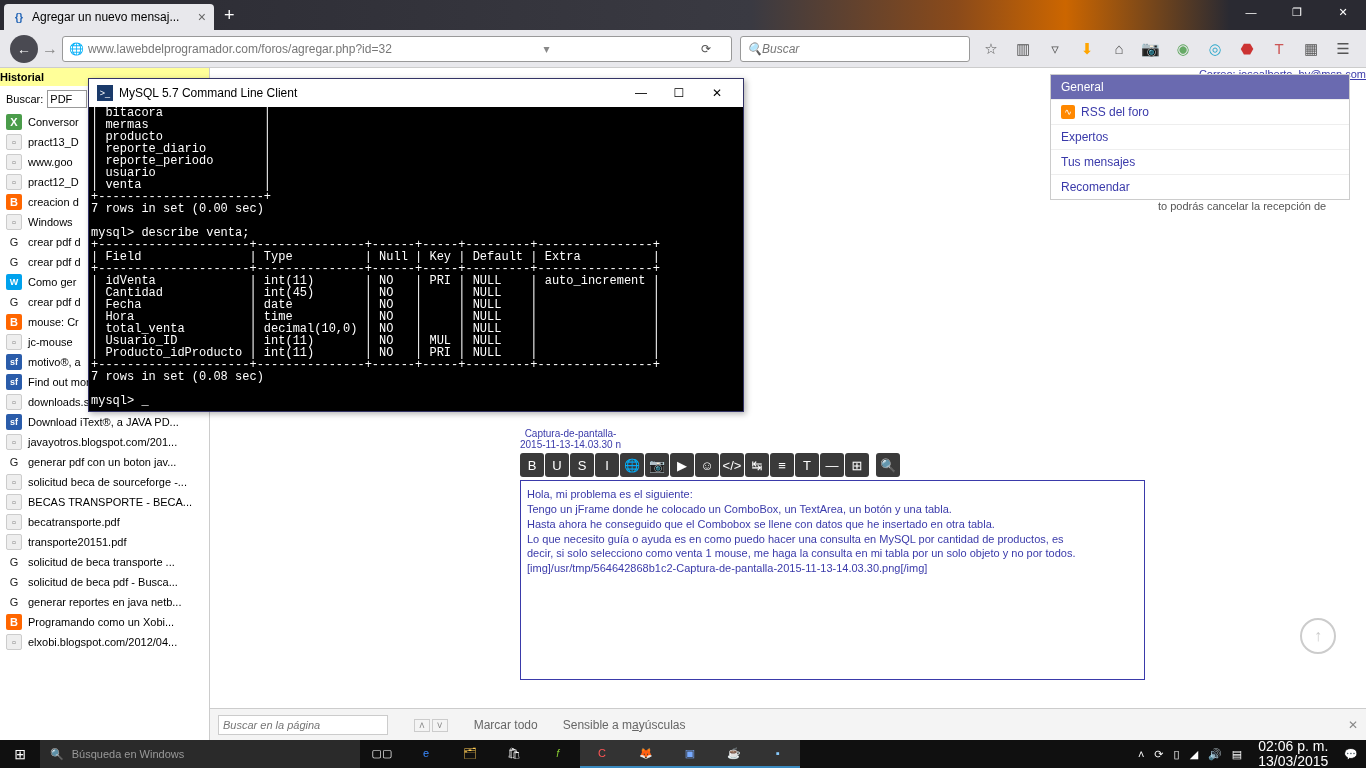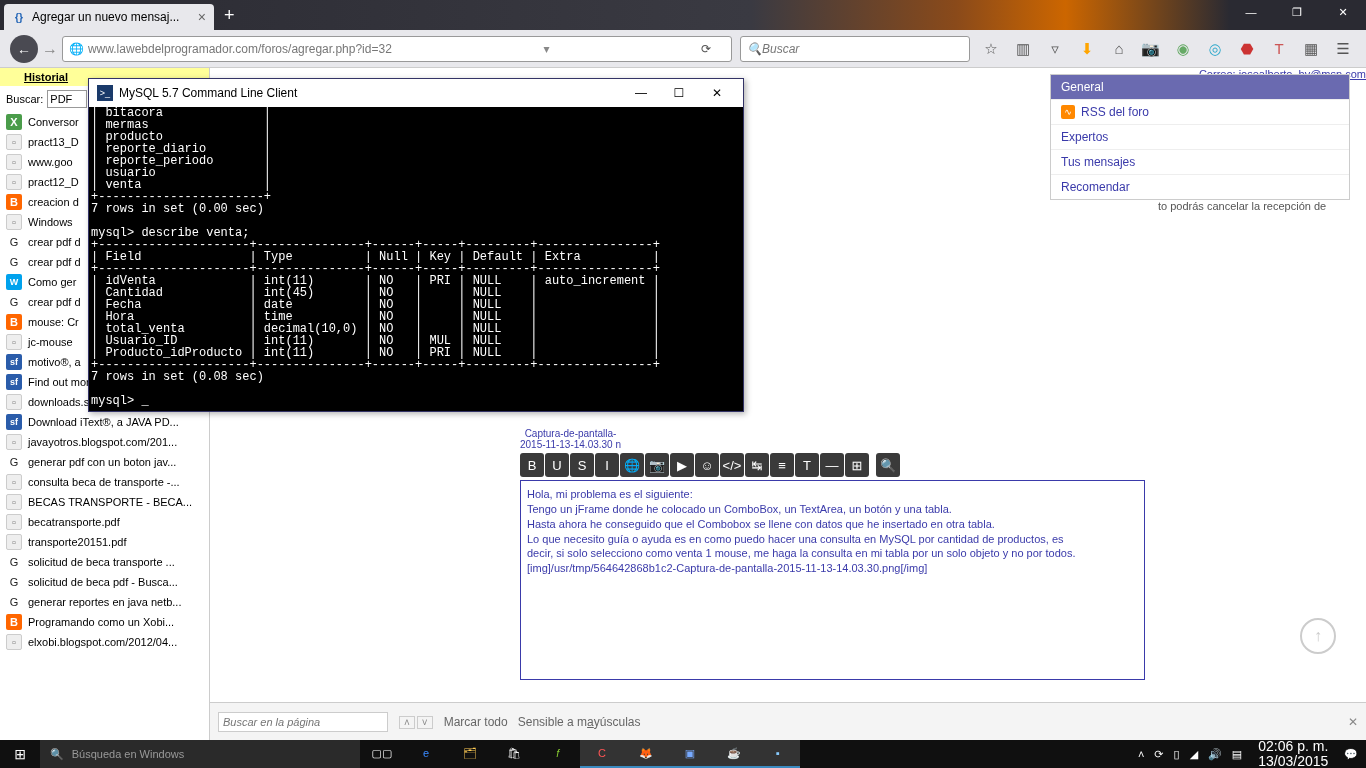--- a/index.html
+++ b/index.html
@@ -17,21 +17,21 @@
 .nav-btn { width:28px; height:28px; border-radius:50%; background:#4a4a52; color:#fff; display:flex; align-items:center; justify-content:center; margin:0 4px; font-size:14px; }
 .urlbar { flex:1; height:26px; background:#fff; border:1px solid #999; border-radius:3px; margin:0 4px; display:flex; align-items:center; padding:0 6px; font-size:12px; color:#777; }
 .reload-btn { width:24px; margin-left:auto; color:#555; }
 .searchbar { width:230px; height:26px; background:#fff; border:1px solid #999; border-radius:3px; margin:0 4px; display:flex; align-items:center; padding:0 6px; font-size:12px; font-style:italic; color:#777; }
 .tb-icons { display:flex; gap:14px; padding:0 8px; }
 .tb-icon { width:18px; height:18px; display:flex; align-items:center; justify-content:center; font-size:15px; color:#555; }
 
 
 .content { position:absolute; top:68px; left:0; right:0; bottom:28px; background:#fff; }
 .sidebar { position:absolute; left:0; top:0; width:210px; height:100%; background:#fff; border-right:1px solid #ccc; }
-.sb-hdr { background:#ffff99; padding:3px 24px; font-size:11px; font-weight:bold;text-decoration:underline; }
+.sb-hdr { background:#ffff99; padding:3px 0; font-size:11px; font-weight:bold; }
 .sb-search { padding:4px 6px; display:flex; gap:4px; align-items:center; font-size:11px; }
 .sb-search input { border:1px solid #999; height:18px; width:40px; font-size:11px; padding:0 2px; }
 .sb-list { font-size:11px; }
 .sb-item { display:flex; align-items:center; padding:2px 6px; gap:6px; white-space:nowrap; overflow:hidden; text-overflow:ellipsis; }
 .sb-ico { width:16px; height:16px; flex-shrink:0; display:flex; align-items:center; justify-content:center; font-size:11px; border-radius:2px; }
 .ico-x { background:#4a9c4a; color:#fff; font-weight:bold; }
 .ico-p { background:#eee; color:#888; border:1px solid #ccc; }
 .ico-g { color:#222; }
 .ico-b { background:#ff6600; color:#fff; font-weight:bold; }
 .ico-w { background:#00a2ed; color:#fff; font-weight:bold; font-size:9px; }
@@ -49,21 +49,21 @@
 .rss-ico { width:14px; height:14px; background:#ff8800; border-radius:2px; color:#fff; font-size:9px; display:flex; align-items:center; justify-content:center; }
 
 .caption { position:absolute; left:310px; top:360px; font-size:10px; color:#3a3aaa; text-align:center; }
 .toolbar-row { position:absolute; left:310px; top:385px; display:flex; gap:1px; }
 .tool-btn { width:24px; height:24px; background:#3a3a3a; color:#fff; display:flex; align-items:center; justify-content:center; font-size:13px; border-radius:3px; }
 .tool-btn.sep { margin-left:6px; }
 .editor { position:absolute; left:310px; top:412px; width:625px; height:200px; border:1px solid #3a3aaa; padding:6px; font-size:11px; color:#3a3aaa; line-height:1.35; }
 
 .scroll-top-btn { position:absolute; right:30px; bottom:60px; width:36px; height:36px; border:2px solid #ccc; border-radius:50%; display:flex; align-items:center; justify-content:center; color:#ccc; font-size:16px; }
 
-.findbar { position:absolute; left:210px; right:0; bottom:0; height:38px; background:#f4f4f4; border-top:1px solid #ccc; display:flex; align-items:center; padding:0 8px; gap:10px; font-size:12px; color:#666; }
+.findbar { position:absolute; left:210px; right:0; bottom:0; height:32px; background:#f4f4f4; border-top:1px solid #ccc; display:flex; align-items:center; padding:0 8px; gap:25px; font-size:12px; color:#666; }
 .findbar input { border:1px solid #ccc; height:20px; width:170px; font-style:italic; font-size:11px; padding:0 4px; color:#888; }
 .findbar .arrows span { border:1px solid #ccc; padding:0 4px; margin:0 1px; color:#888; font-size:10px; }
 .findbar .x { margin-left:auto; color:#888; }
 
 
 .cmd-win { position:absolute; left:88px; top:10px; width:656px; background:#fff; border:1px solid #336; box-shadow:2px 2px 6px rgba(0,0,0,0.3); z-index:50; }
 .cmd-title { height:28px; display:flex; align-items:center; padding:0 8px; font-size:12px; }
 .cmd-ico { width:16px; height:16px; background:#1a3a6a; color:#fff; font-size:9px; display:flex; align-items:center; justify-content:center; margin-right:6px; }
 .cmd-controls { margin-left:auto; display:flex; gap:2px; }
 .cmd-ctl { width:36px; height:22px; display:flex; align-items:center; justify-content:center; font-size:12px; }
@@ -200,21 +200,21 @@
         <div class="sb-item">
           <span class="sb-ico ico-p">▫</span>
           <span>javayotros.blogspot.com/201...</span>
         </div>
         <div class="sb-item">
           <span class="sb-ico ico-g">G</span>
           <span>generar pdf con un boton jav...</span>
         </div>
         <div class="sb-item">
           <span class="sb-ico ico-p">▫</span>
-          <span>consulta beca de transporte -...</span>
+          <span>solicitud beca de sourceforge -...</span>
         </div>
         <div class="sb-item">
           <span class="sb-ico ico-p">▫</span>
           <span>BECAS TRANSPORTE - BECA...</span>
         </div>
         <div class="sb-item">
           <span class="sb-ico ico-p">▫</span>
           <span>becatransporte.pdf</span>
         </div>
         <div class="sb-item">

